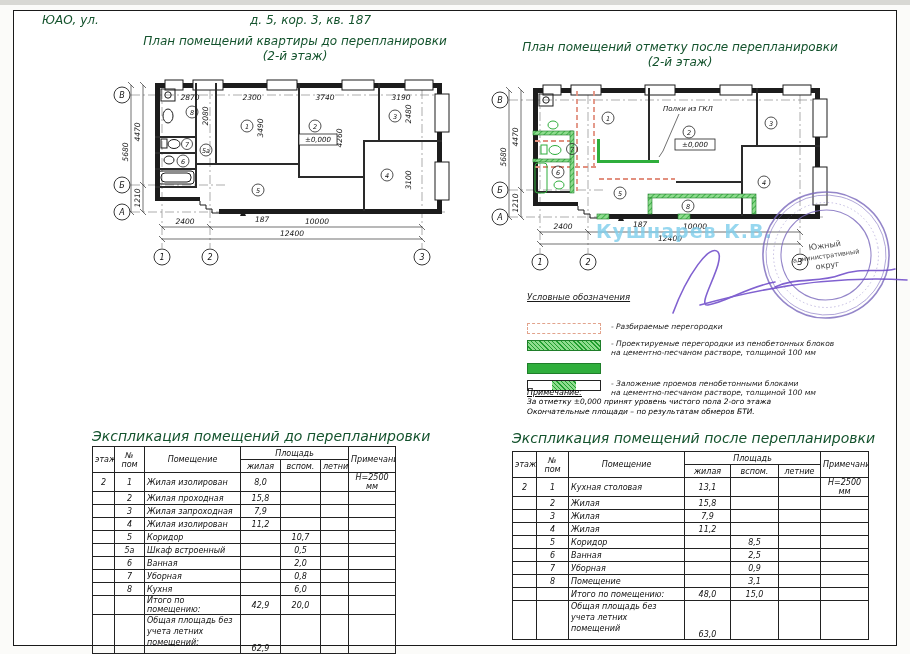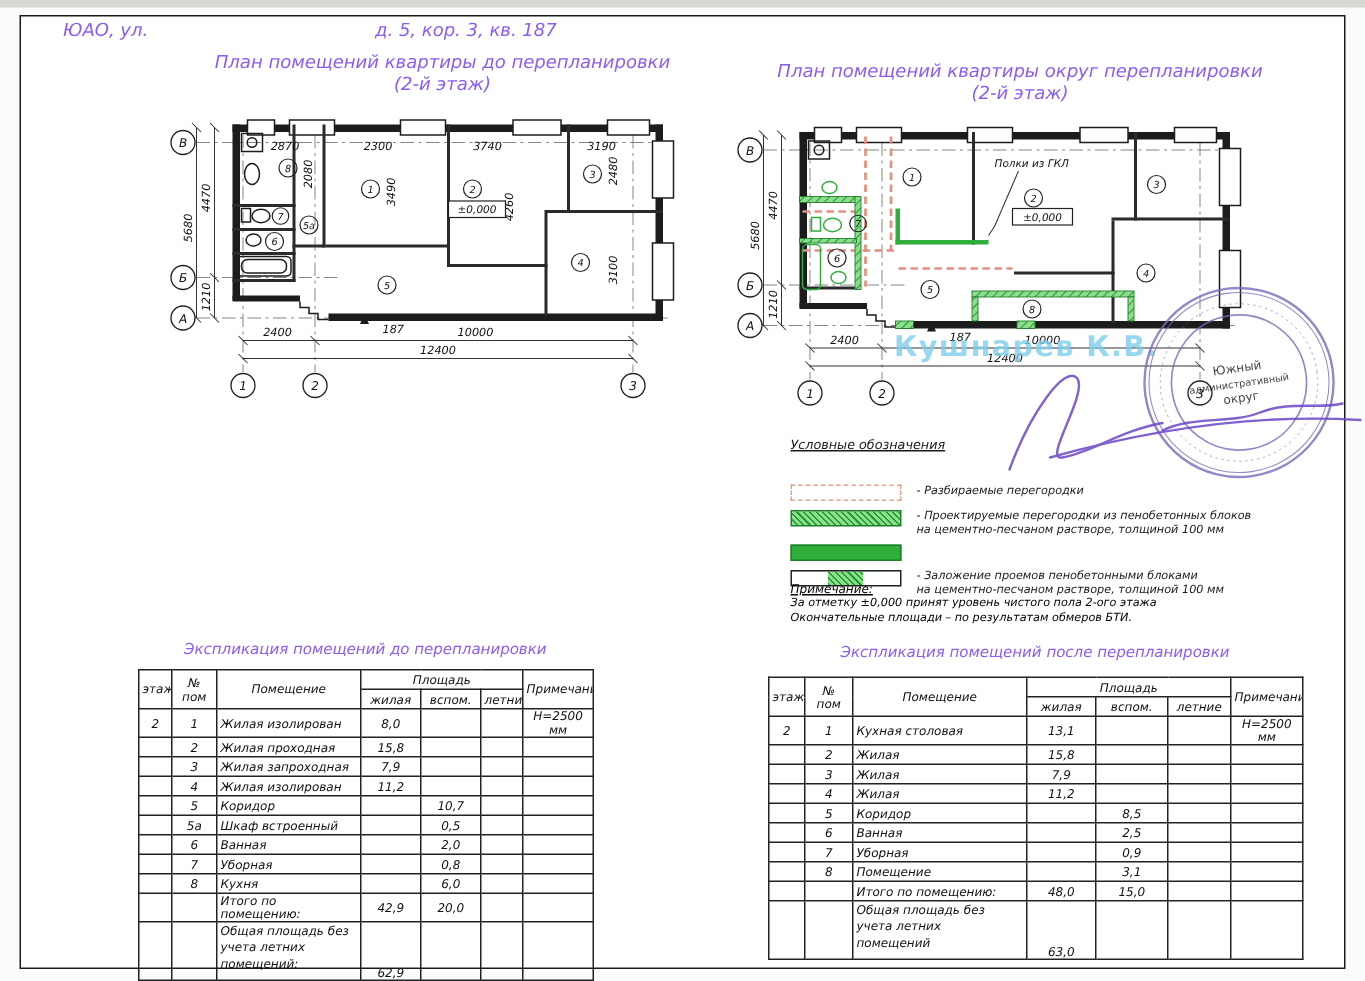--- a/index.html
+++ b/index.html
@@ -1,19 +1,19 @@
 <!DOCTYPE html>
 <html><head>
 <meta charset="utf-8">
 <style>
   html,body{margin:0;padding:0;}
   body{width:910px;height:654px;position:relative;background:#fbfbf9;font-family:"DejaVu Sans",sans-serif;overflow:hidden;}
   .scan-edge{position:absolute;top:0;left:0;width:910px;height:5px;background:#d8d8d4;}
   .frame{position:absolute;left:13px;top:10px;width:882px;height:634px;border:1.6px solid #1a1a1a;background:#fff;}
-  .t{position:absolute;color:#8b5cf6;font-style:italic;white-space:nowrap;}
+  .t{position:absolute;color:#14532d;font-style:italic;white-space:nowrap;}
   .hdr{font-size:12px;}
   .plan-title{font-size:12px;text-align:center;line-height:15px;white-space:normal;}
   svg{position:absolute;overflow:visible;}
   svg text{font-family:"DejaVu Sans",sans-serif;font-style:italic;fill:#111;}
   .dimtxt{font-size:7.5px;}
   .roomtxt{font-size:6.5px;}
   .axtxt{font-size:8px;}
   .lvltxt{font-size:7px;}
   .notetxt{font-size:7px;}
   .legend{position:absolute;left:527px;top:292px;width:340px;}
@@ -21,21 +21,21 @@
   .legend-item{display:flex;align-items:flex-start;margin-bottom:5px;}
   .sw{width:72px;height:9px;margin-right:10px;flex:none;margin-top:1px;}
   .sw-demolish{border:1.6px dashed #e2a38c;background:#fff;}
   .sw-foam{background:repeating-linear-gradient(45deg,#8edc8e 0 2px,#1f9e2e 2px 3px);border:0.8px solid #1f7e2a;}
   .sw-gkl{background:#2fae3c;border:0.8px solid #1f7e2a;}
   .sw-infill{border:1px solid #222;background:linear-gradient(90deg,#fff 0 33%,transparent 33% 66%,#fff 66% 100%),repeating-linear-gradient(45deg,#8edc8e 0 2px,#1f9e2e 2px 3px);}
   .legend-label{font-size:7.5px;font-style:italic;color:#1a1a1a;white-space:pre-line;line-height:9px;}
   .note-block{position:absolute;left:527px;top:388px;}
   .note-title{font-size:8px;font-style:italic;text-decoration:underline;}
   .note-line{font-size:7.5px;font-style:italic;line-height:10px;}
-  .tbl-title{font-size:10px;font-style:italic;text-align:center;white-space:nowrap;}
+  .tbl-title{font-size:14px;font-style:italic;text-align:center;white-space:nowrap;}
   table{border-collapse:collapse;table-layout:fixed;}
   td,th{border:1px solid #222;font-size:8px;font-style:italic;font-weight:normal;color:#111;padding:0 2px;height:12px;overflow:hidden;}
   th{text-align:center;}
   td.room{text-align:left;}
   td{text-align:center;}
   tr.footer-row td{height:38px;vertical-align:bottom;}
   tr.footer-row td.room{white-space:pre-line;line-height:11px;vertical-align:top;}
   .watermark{position:absolute;left:596px;top:220px;font-size:19px;font-weight:bold;color:rgba(125,205,235,0.8);letter-spacing:1px;font-style:normal;}
 </style>
 </head>
@@ -45,21 +45,21 @@
 <div class="frame"></div>
 
 <div class="t hdr" style="left:42px;top:13px;">ЮАО, ул.</div>
 <div class="t hdr" style="left:250px;top:13px;text-align:right;">д. 5, кор. 3, кв. 187</div>
 
 <div class="t plan-title" style="left:130px;top:34px;width:330px;">
   <span>План помещений квартиры до перепланировки</span><br>
   <span>(2-й этаж)</span>
 </div>
 <div class="t plan-title" style="left:510px;top:40px;width:340px;">
-  <span>План помещений квартиры округ перепланировки</span><br>
+  <span>План помещений отметку после перепланировки</span><br>
   <span>(2-й этаж)</span>
 </div>
 
 <svg style="left:95px;top:70px;" width="360" height="205" viewBox="0 0 360 205">
 
   <g stroke="#777" stroke-width="0.6" stroke-dasharray="9 3 2 3">
     <line x1="36" y1="25" x2="350" y2="25"></line>
     <line x1="36" y1="115" x2="130" y2="115"></line>
     <line x1="36" y1="142" x2="350" y2="142"></line>
     <line x1="67" y1="20" x2="67" y2="178"></line>

